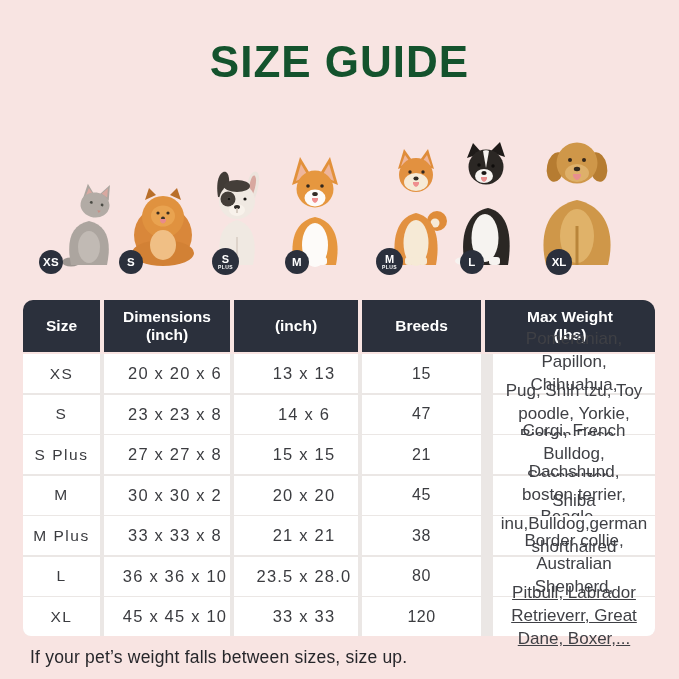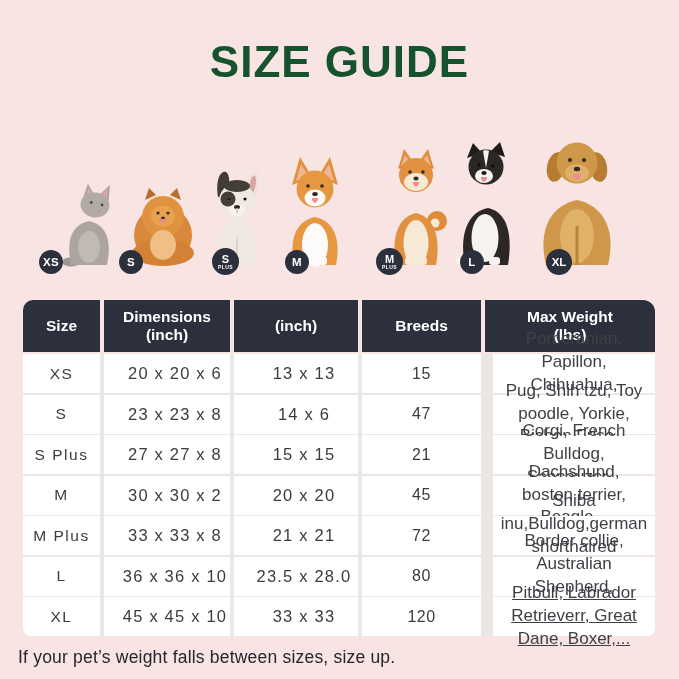--- a/index.html
+++ b/index.html
@@ -46,21 +46,21 @@
     background:#fff;display:flex;align-items:center;justify-content:center;
     color:#3b3c40;text-align:center;
   }
   .cell.size{font-size:15.5px;letter-spacing:1.5px;}
   .cell.dims,.cell.sleep{font-size:16.5px;letter-spacing:1.2px;padding-left:16px;}
   .cell.weight{font-size:16px;letter-spacing:.5px;}
   .cell.breeds{font-size:17px;line-height:1.35;padding:0 12px;color:#3f4045;margin-left:8px;}
   .corner-bl{border-bottom-left-radius:8px;}
   .corner-br{border-bottom-right-radius:8px;text-decoration:underline;}
   .note{
-    position:absolute;left:18px;top:647px;font-size:17.5px;color:#27272b;letter-spacing:.2px;text-align:center;
+    position:absolute;left:30px;top:647px;font-size:17.5px;color:#27272b;letter-spacing:.2px;text-align:center;
   }
 </style>
 </head>
 <body>
 
 <div id="canvas">
 
   <div class="title">SIZE GUIDE</div>
 
   <div class="scene">
@@ -268,21 +268,21 @@
         <div class="cell size">M</div>
         <div class="cell dims">30 x 30 x 2</div>
         <div class="cell sleep">20 x 20</div>
         <div class="cell weight">45</div>
         <div class="cell breeds">Dachshund, boston terrier, Beagle...</div>
       </div>
       <div class="trow">
         <div class="cell size">M Plus</div>
         <div class="cell dims">33 x 33 x 8</div>
         <div class="cell sleep">21 x 21</div>
-        <div class="cell weight">72</div>
+        <div class="cell weight">38</div>
         <div class="cell breeds">Shiba inu,Bulldog,german shorthaired pointer...</div>
       </div>
       <div class="trow">
         <div class="cell size">L</div>
         <div class="cell dims">36 x 36 x 10</div>
         <div class="cell sleep">23.5 x 28.0</div>
         <div class="cell weight">80</div>
         <div class="cell breeds">Border collie, Australian Shepherd, Husky...</div>
       </div>
       <div class="trow">

